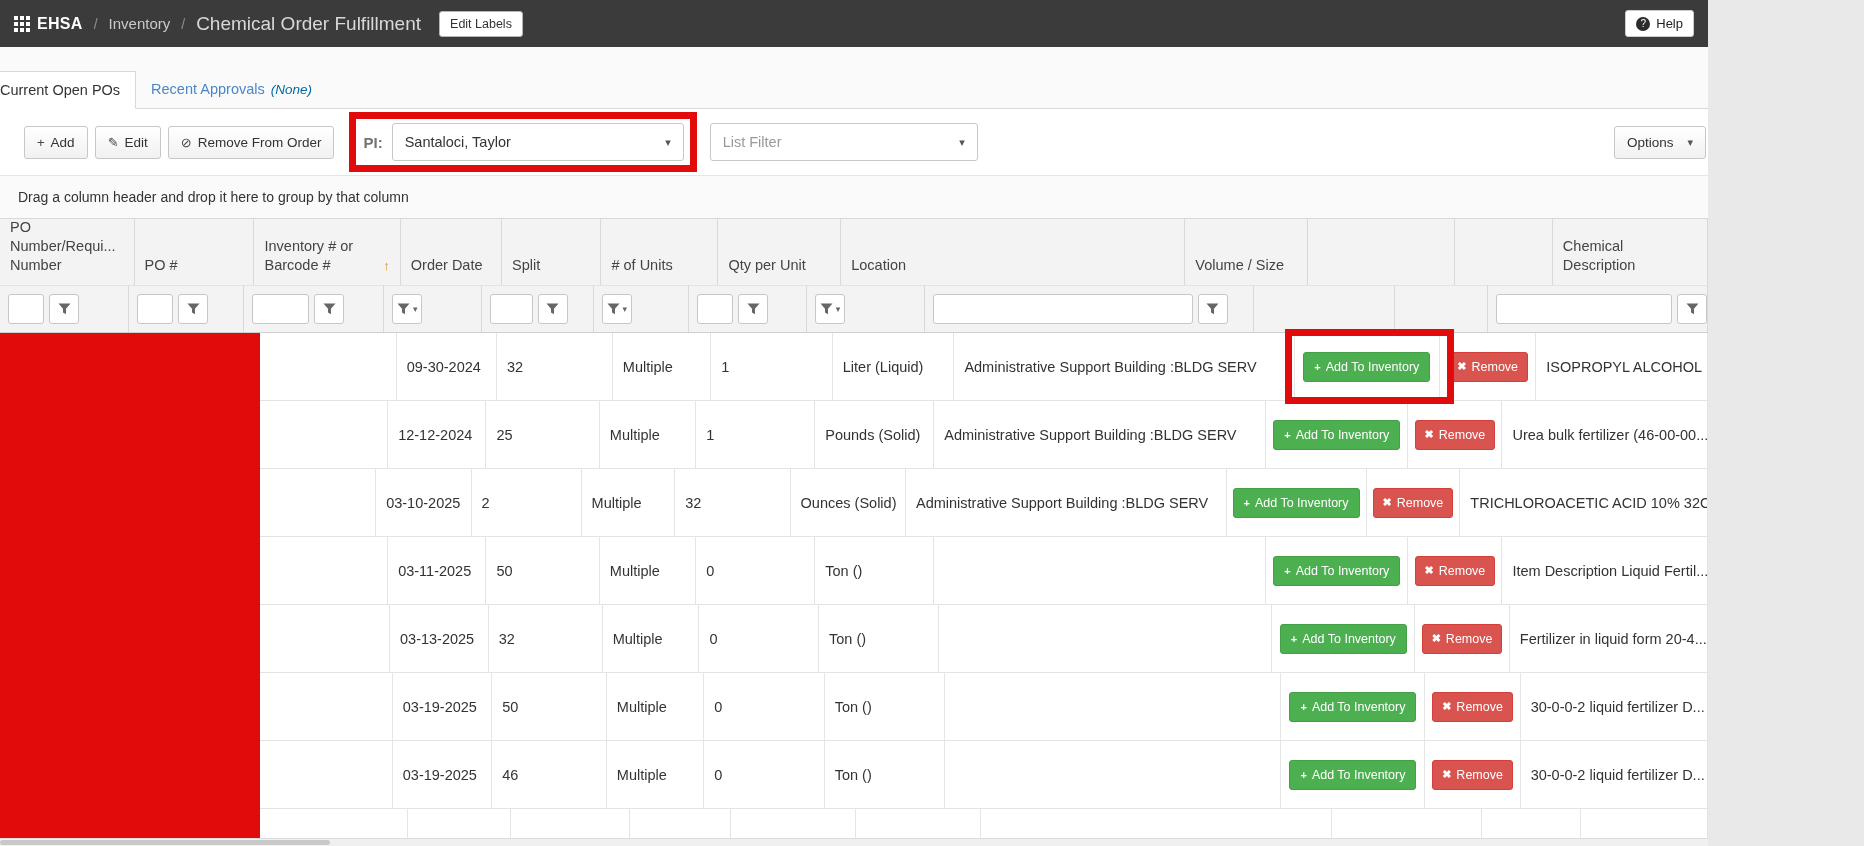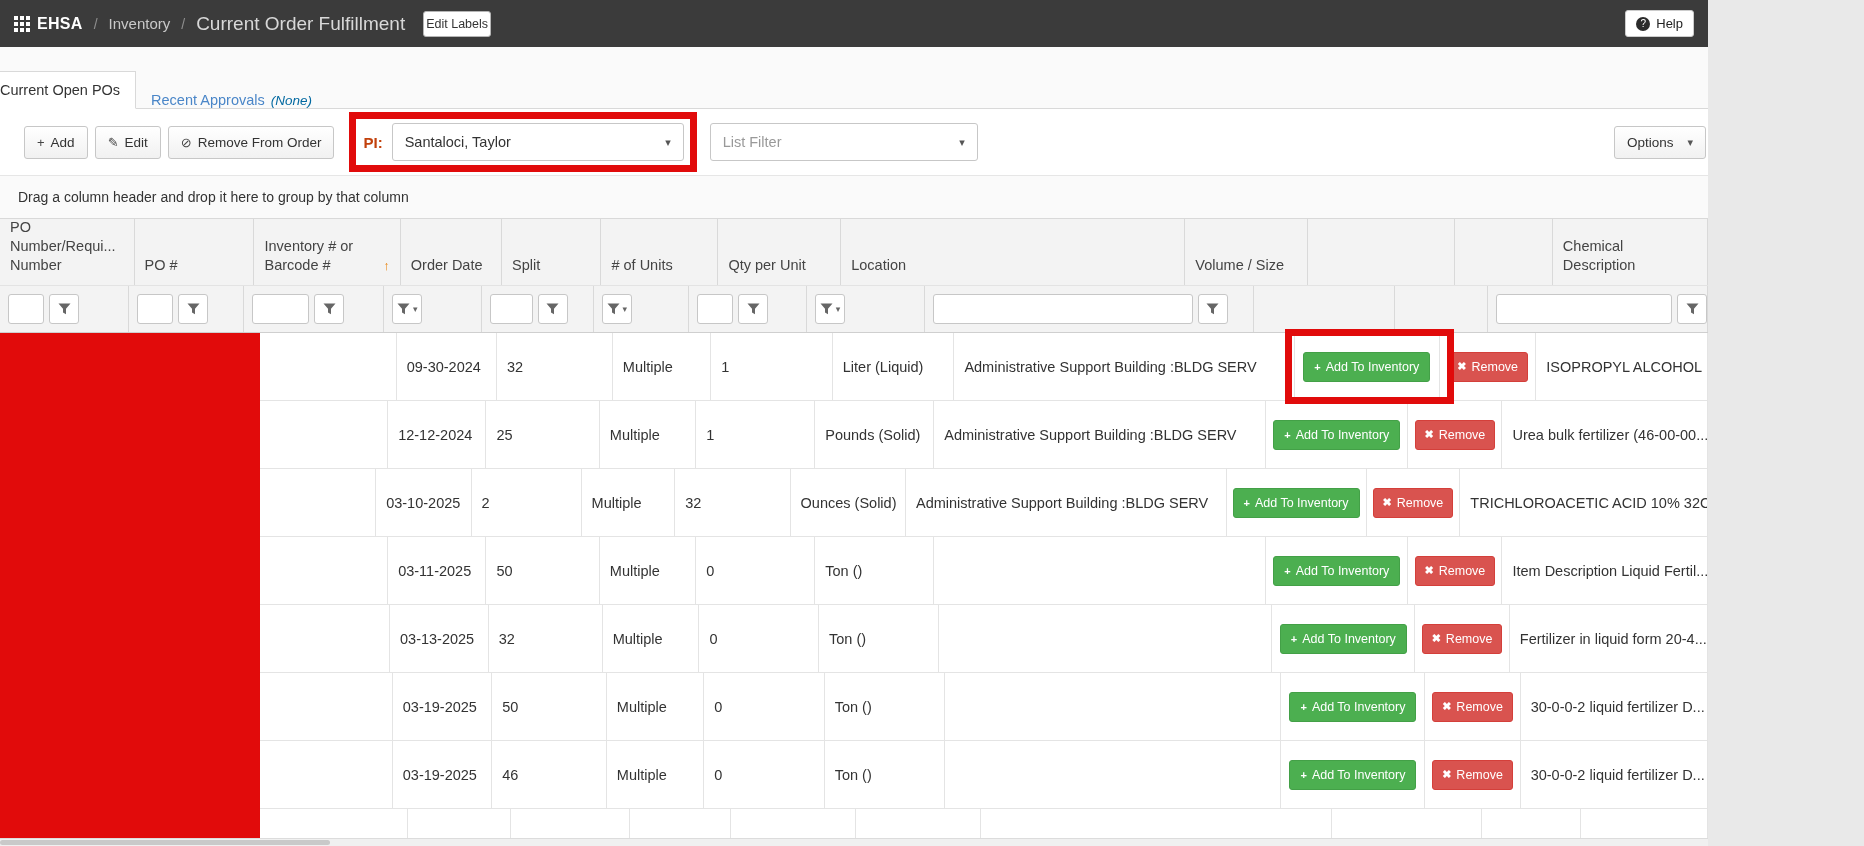--- a/index.html
+++ b/index.html
@@ -10,42 +10,42 @@
   
   .topbar { height:47px; background:#3b3b3b; display:flex; align-items:center; padding:0 14px; }
   .brand-wrap { display:flex; align-items:center; gap:7px; }
   .grid-icon { display:inline-grid; grid-template-columns:repeat(3,4px); grid-gap:2px; }
   .grid-icon i { display:block; width:4px; height:4px; background:#fff; }
   .brand { color:#fff; font-weight:bold; font-size:16px; letter-spacing:.3px; }
   .crumb-sep { color:#8f8f8f; margin:0 11px; font-size:14px; }
   .crumb { color:#c9c9c9; font-size:15px; text-decoration:none; }
   .page-title { color:#d8d8d8; font-size:19px; font-weight:400; }
   .edit-labels { margin-left:18px; background:#fff; border:1px solid #b5b5b5; border-radius:3px;
-                 font-size:12.5px; padding:5px 2px; color:#333; cursor:pointer; font-family:inherit; }
+                 font-size:12.5px; padding:5px 10px; color:#333; cursor:pointer; font-family:inherit; }
   .topbar-spacer { flex:1; }
   .help-btn { background:#fff; border:1px solid #ccc; border-radius:3px; font-size:13px; padding:5px 10px;
               color:#222; display:flex; align-items:center; gap:6px; cursor:pointer; font-family:inherit; }
   .help-ico { width:14px; height:14px; border-radius:50%; background:#2b2b2b; color:#fff; font-size:10px;
               display:inline-flex; align-items:center; justify-content:center; }
 
   
   .tabbar { height:62px; background:#fafafa; border-bottom:1px solid #d9d9d9; display:flex; align-items:flex-end; }
   .tab { height:38px; display:flex; align-items:center; padding:0 15px; font-size:14.5px; color:#333; cursor:pointer; }
   .tab.active { background:#fff; border:1px solid #d9d9d9; border-bottom:1px solid #fff; margin-bottom:-1px; margin-left:-16px; }
-  .tab.link { color:#4a86c8;align-items:flex-end; }
+  .tab.link { color:#4a86c8; }
   .tab .none { color:#0369a1; font-style:italic; font-size:13.5px; margin-left:6px; }
 
   
   .toolbar { height:66px; background:#fff; display:flex; align-items:center; padding:0 14px 0 24px; position:relative; }
   .tb-btn { background:linear-gradient(#ffffff,#f1f1f1); border:1px solid #c7c7c7; border-radius:3px;
             font-size:13.5px; color:#333; padding:8px 12px; display:flex; align-items:center; gap:6px;
             margin-right:7px; cursor:pointer; white-space:nowrap; font-family:inherit; }
   .tb-ico { font-size:13px; color:#444; }
   .pi-group { display:flex; align-items:center; margin-left:22px; position:relative; }
-  .pi-label { font-weight:bold; font-size:15px; color:#c2410c; margin-right:9px; }
+  .pi-label { font-weight:bold; font-size:15px; color:#737373; margin-right:9px; }
   .select { height:38px; border:1px solid #c7c7c7; border-radius:3px; background:#fff; display:flex;
             align-items:center; justify-content:space-between; padding:16px 12px; font-size:14.5px; color:#333; cursor:pointer; }
   .pi-select { width:292px; }
   .lf-select { width:268px; margin-left:26px; color:#999;gap:15px; }
   .caret { color:#555; font-size:11px; margin-left:8px; }
   .options-btn { margin-left:auto; margin-right:-12px; }
   .hl { position:absolute; border:7px solid #e10b0b; pointer-events:none; z-index:10; }
   .hl-pi { left:-14px; top:-11px; right:-13px; bottom:-11px; }
 
   
@@ -109,21 +109,21 @@
           <i></i>
           <i></i>
           <i></i>
           <i></i>
         </span>
       <span class="brand">EHSA</span>
     </div>
     <span class="crumb-sep">/</span>
     <a class="crumb">Inventory</a>
     <span class="crumb-sep">/</span>
-    <span class="page-title">Current Order Fulfillment</span>
+    <span class="page-title">Chemical Order Fulfillment</span>
     <button class="edit-labels">Edit Labels</button>
     <div class="topbar-spacer"></div>
     <button class="help-btn">
       <span class="help-ico">?</span>
       <span>Help</span>
     </button>
   </header>
 
   <div class="tabbar">
     <div class="tab active">

